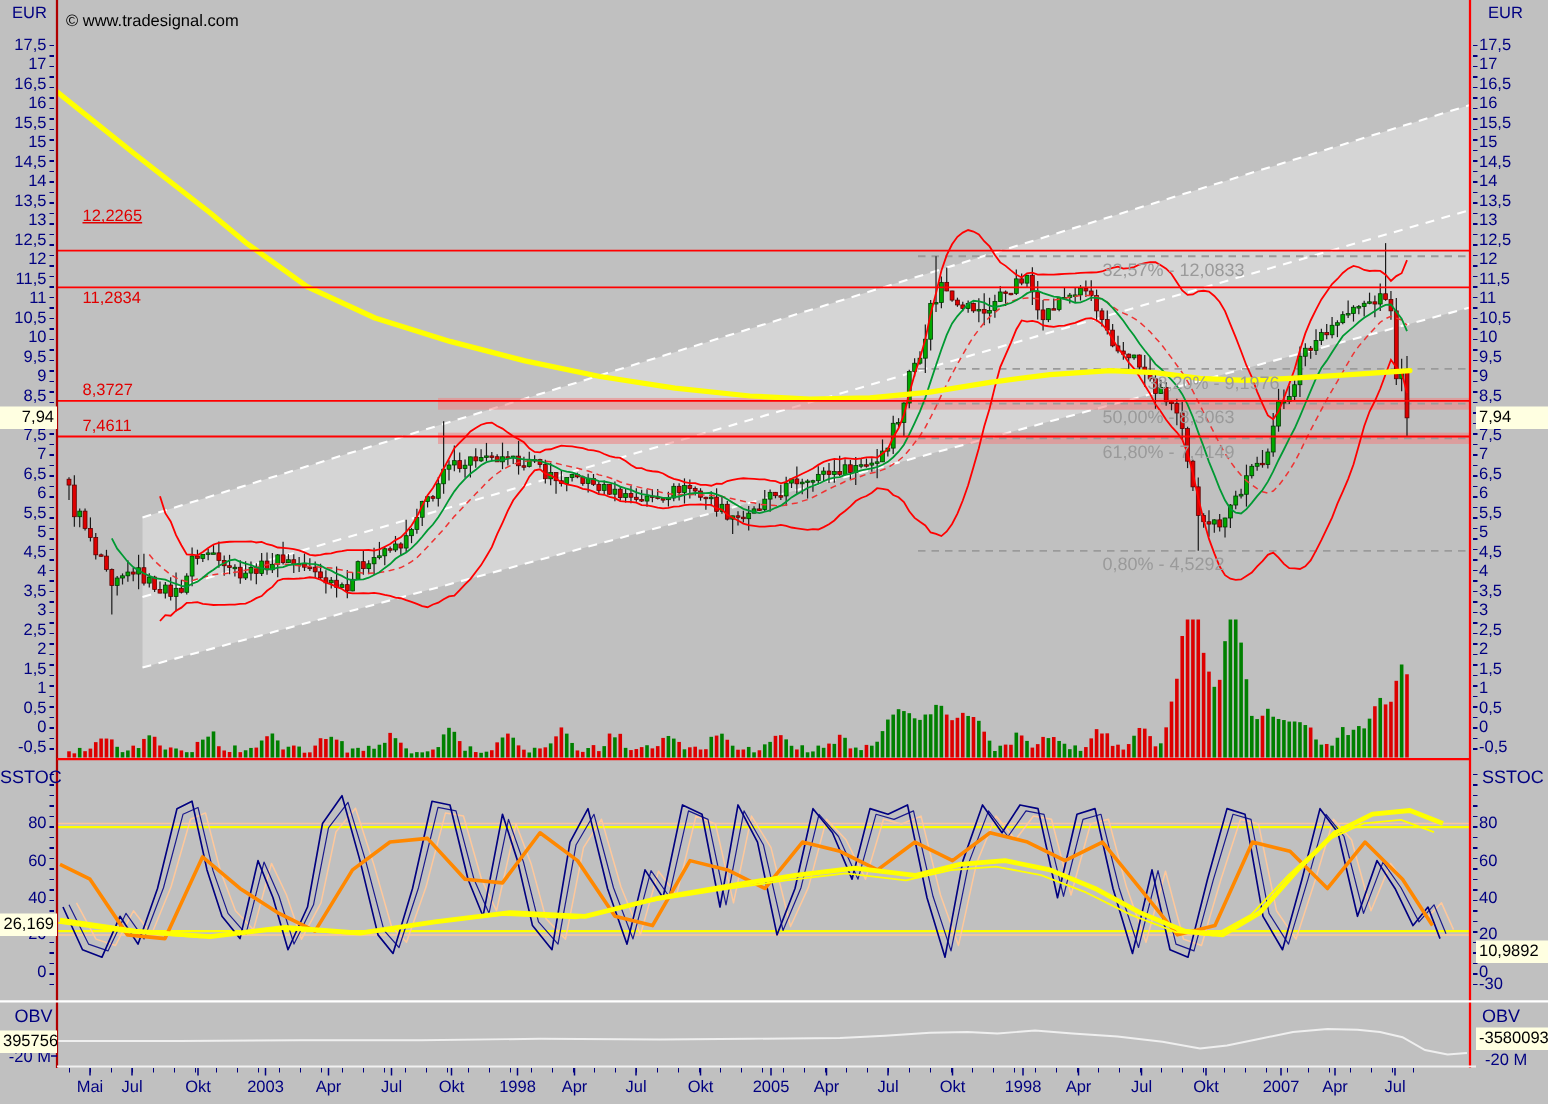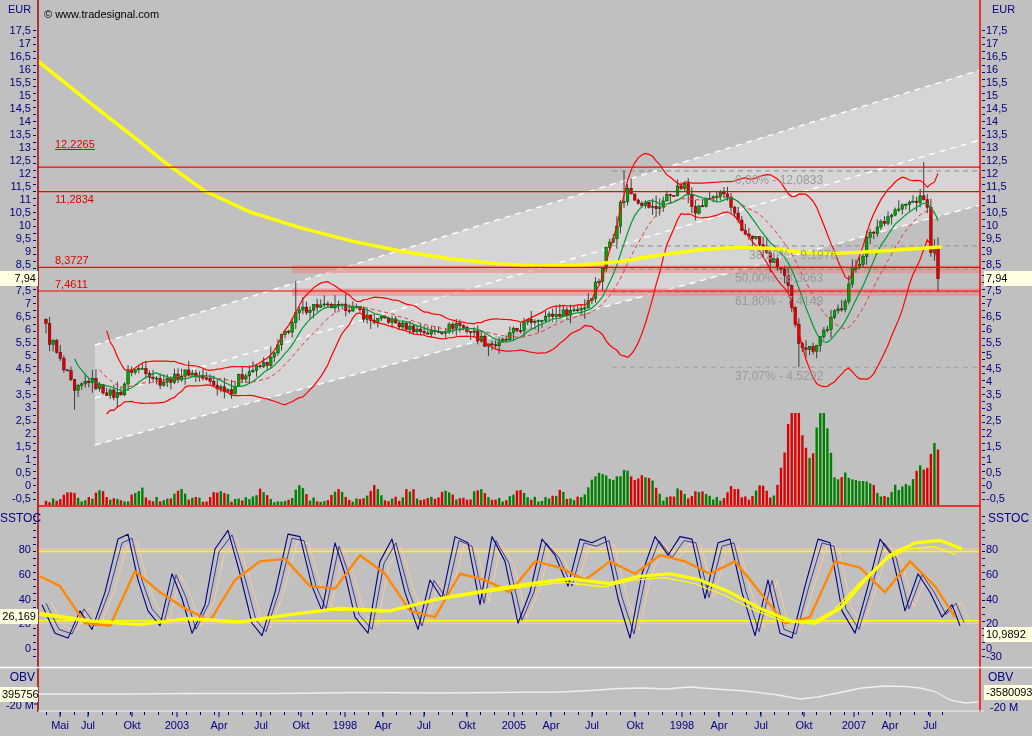--- a/index.html
+++ b/index.html
@@ -879,25 +879,25 @@
   <div class="lbl right-align" style="left:0px;top:699px;width:34px;">-20 M</div>
   <div class="lbl" style="left:990px;top:701px;">-20 M</div>
 
   <div class="tickstrip-v" style="left:33px;top:30px;height:470px;"></div>
   <div class="tickstrip-v" style="left:982px;top:30px;height:470px;"></div>
   <div class="tickstrip-v" style="left:33px;top:516px;height:146px;"></div>
   <div class="tickstrip-v" style="left:982px;top:516px;height:146px;"></div>
   <div class="tickstrip-h" style="left:46px;top:712px;width:900px;"></div>
 
   <div id="gen-labels">
-      <div class="fiblbl" style="left:735px;top:173.8342px;">0,00% - 12,0833</div>
-      <div class="fiblbl" style="left:749px;top:248.8624px;">38,20% - 9,1976</div>
+      <div class="fiblbl" style="left:735px;top:173.8342px;">32,57% - 12,0833</div>
+      <div class="fiblbl" style="left:765px;top:248.8624px;">38,20% - 9,1976</div>
       <div class="fiblbl" style="left:735px;top:272.0362px;">50,00% - 8,3063</div>
       <div class="fiblbl" style="left:735px;top:295.2126px;">61,80% - 7,4149</div>
-      <div class="fiblbl" style="left:735px;top:370.24080000000004px;">37,07% - 4,5292</div>
+      <div class="fiblbl" style="left:735px;top:370.24080000000004px;">0,80% - 4,5292</div>
       <div class="redlbl" style="left:55px;top:138px;text-decoration:underline;">12,2265</div>
       <div class="redlbl" style="left:55px;top:193px;">11,2834</div>
       <div class="redlbl" style="left:55px;top:254.3098px;">8,3727</div>
       <div class="redlbl" style="left:55px;top:278.0114px;">7,4611</div>
       <div class="lbl right-align" style="left:0px;top:24px;width:31px;">17,5</div>
       <div class="lbl" style="left:986px;top:24px;">17,5</div>
       <div class="lbl right-align" style="left:0px;top:37px;width:31px;">17</div>
       <div class="lbl" style="left:986px;top:37px;">17</div>
       <div class="lbl right-align" style="left:0px;top:50px;width:31px;">16,5</div>
       <div class="lbl" style="left:986px;top:50px;">16,5</div>

